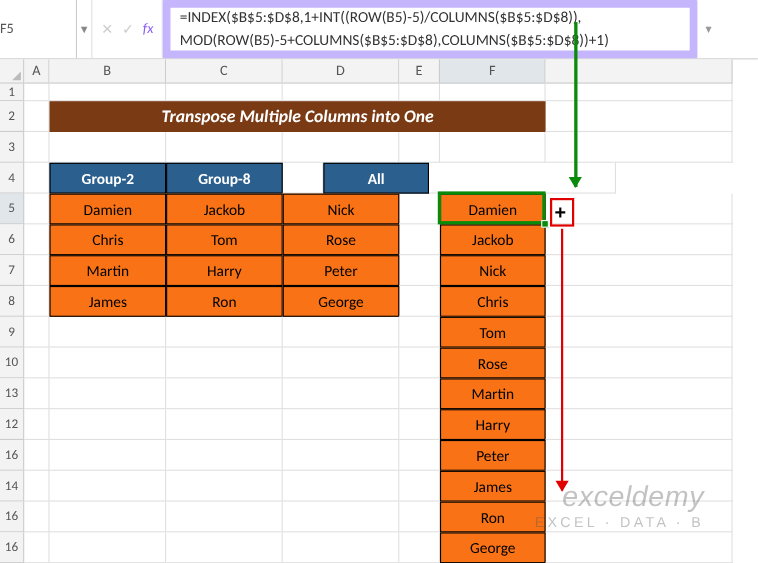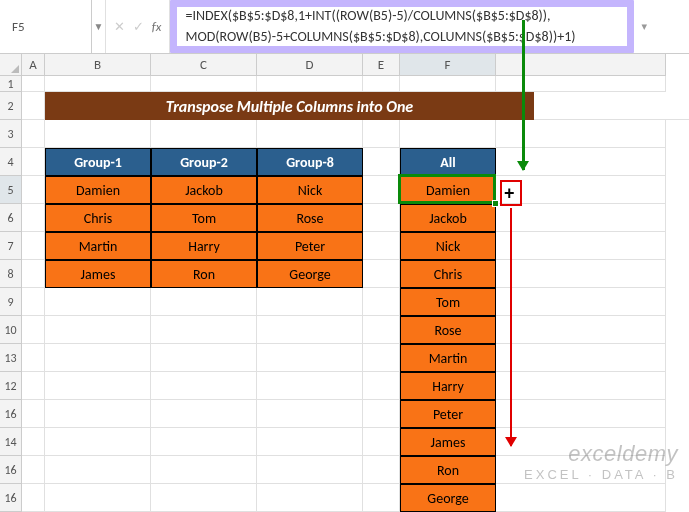--- a/index.html
+++ b/index.html
@@ -16,45 +16,45 @@
   }
   .formula-bar {
     display: flex;
     align-items: stretch;
     height: 54px;
     border-bottom: 1px solid #ccc;
     background: #fff;
     font-size: 13px;
   }
   .name-box {
-    width: 92px;
+    width: 70px;
     border-right: 1px solid #ccc;
     display: flex;
     align-items: center;
-    padding: 0 12px;
+    padding: 0 0;
     color: #555;
   }
   .name-dd {
     width: 14px;
     color: #888;
     display: flex;
     align-items: center;
     justify-content: center;
     border-right: 1px solid #e0e0e0;
     font-size: 10px;
   }
   .fx-btns {
     display: flex;
     align-items: center;
     gap: 8px;
     padding: 0 8px;
     color: #888;
     border-right: 1px solid #e0e0e0;
   }
-  .fx-btn { color: #737373; font-style: italic; }
+  .fx-btn { color: #8b5cf6; font-style: italic; }
   .formula-box {
     flex: 1;
     border: 7px solid #c4b5fd;
     padding: 4px 8px;
     color: #333;
     font-size: 14px;
     line-height: 1.45;
     font-family: Calibri, Arial, sans-serif;
     border-radius: 1px;
     margin: 0 55px 0 0;
@@ -244,21 +244,21 @@
   .wm {
     position: absolute;
     right: 26px;
     bottom: 30px;
     text-align: right;
     color: rgba(80,80,80,0.35);
     font-family: Arial, sans-serif;
     z-index: 3;
   }
   .wm .big {
-    font-size: 22px;
+    font-size: 26px;
     font-style: italic;
     letter-spacing: 0.5px;
   }
   .wm .small {
     font-size: 13px;
     letter-spacing: 3px;
   }
 
   .row-h.active, .col-h.active { background: #e0e6ea; }
 </style>
@@ -322,37 +322,36 @@
         <div class="cell cB r1"></div>
         <div class="cell cC r1"></div>
         <div class="cell cD r1"></div>
         <div class="cell cE r1"></div>
         <div class="cell cF r1"></div>
         <div class="cell cG r1"></div>
       </div>
 
       <div class="row">
         <div class="cell cA rX"></div>
-        <div class="cell title-cell rX" style="width:489px">Transpose Multiple Columns into One</div>
+        <div class="cell title-cell rX" style="width:451px">Transpose Multiple Columns into One</div>
         <div class="cell cG rX"></div>
       </div>
 
       <div class="row">
         <div class="cell cA rX"></div>
         <div class="cell cB rX"></div>
         <div class="cell cC rX"></div>
         <div class="cell cD rX"></div>
         <div class="cell cE rX"></div>
         <div class="cell cF rX"></div>
         <div class="cell cG rX"></div>
       </div>
 
       <div class="row">
         <div class="cell cA rX"></div>
-        <div class="cell hcell cB rX">Group-1</div>
         <div class="cell hcell cC rX">Group-2</div>
         <div class="cell hcell cD rX">Group-8</div>
         <div class="cell cE rX"></div>
         <div class="cell hcell cF rX">All</div>
         <div class="cell cG rX"></div>
       </div>
 
       <div class="row">
         <div class="cell cA rX"></div>
         <div class="cell tcell cB rX">Damien</div>

